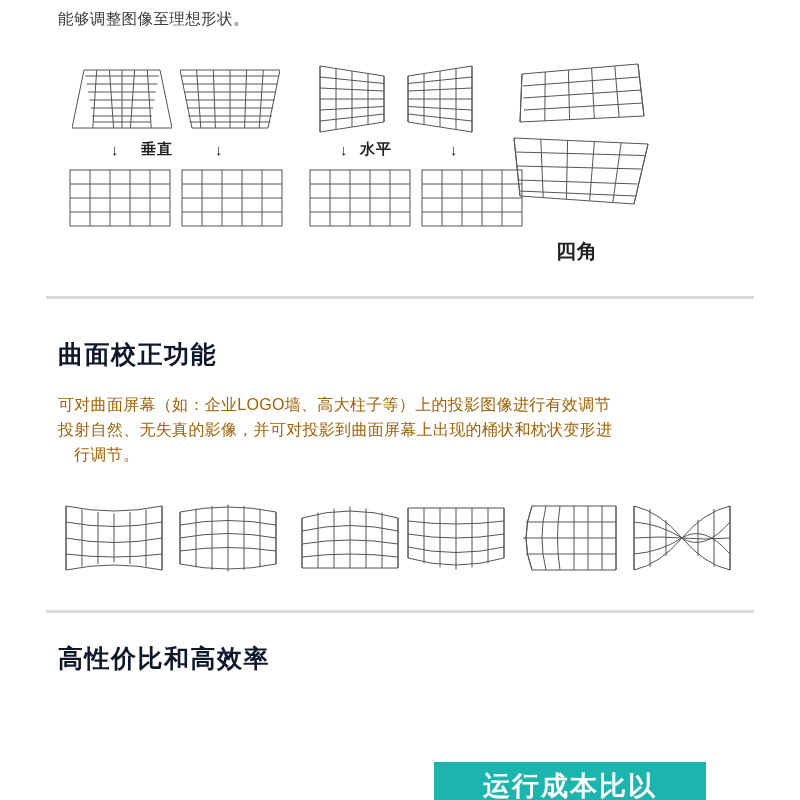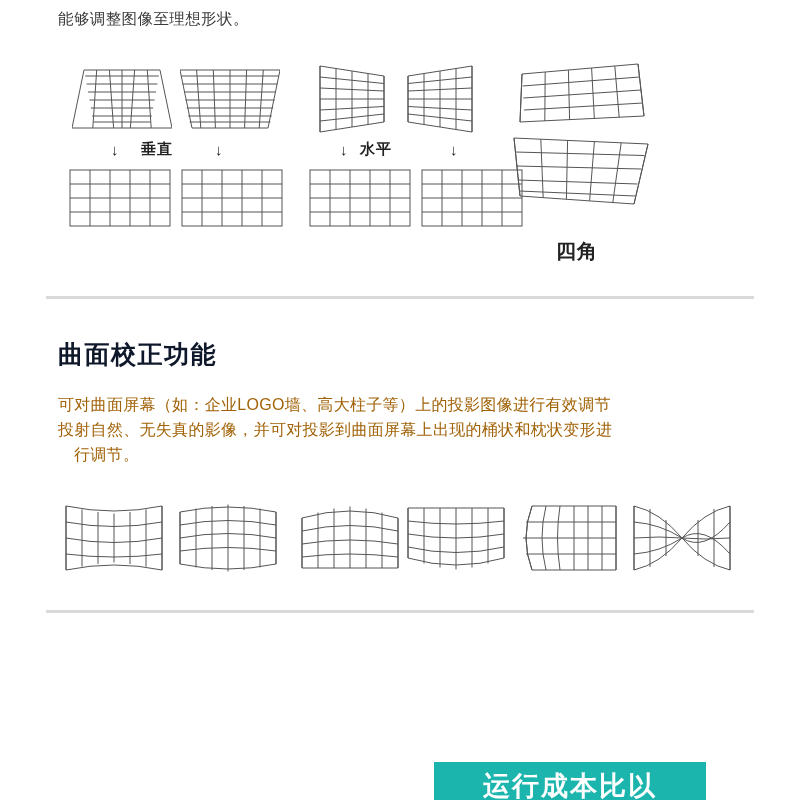--- a/index.html
+++ b/index.html
@@ -288,18 +288,19 @@
           <path d="M4,4 Q30,10 52,36 Q74,62 100,68 L100,4 Q74,10 52,36 Q30,62 4,68 Z"></path>
           <path d="M4,4 L4,68 M20,7 L20,65 M36,18 L36,54 M52,36 L52,36 M68,18 L68,54 M84,7 L84,65 M100,4 L100,68"></path>
           <path d="M4,20 Q30,22 52,36 Q74,50 100,20 M4,36 Q30,34 52,36 Q74,38 100,36 M4,52 Q30,50 52,36 Q74,22 100,52"></path>
         </g>
       </svg>
     </div>
   </div>
 
   <div class="divider" style="top:610px;"></div>
 
+  <div class="section-title" style="left:58px; top:642px;">高性价比和高效率</div>
 
   <div class="banner">
     <div class="banner-text">运行成本比以</div>
   </div>
 
 </div>
 
 </body></html>

